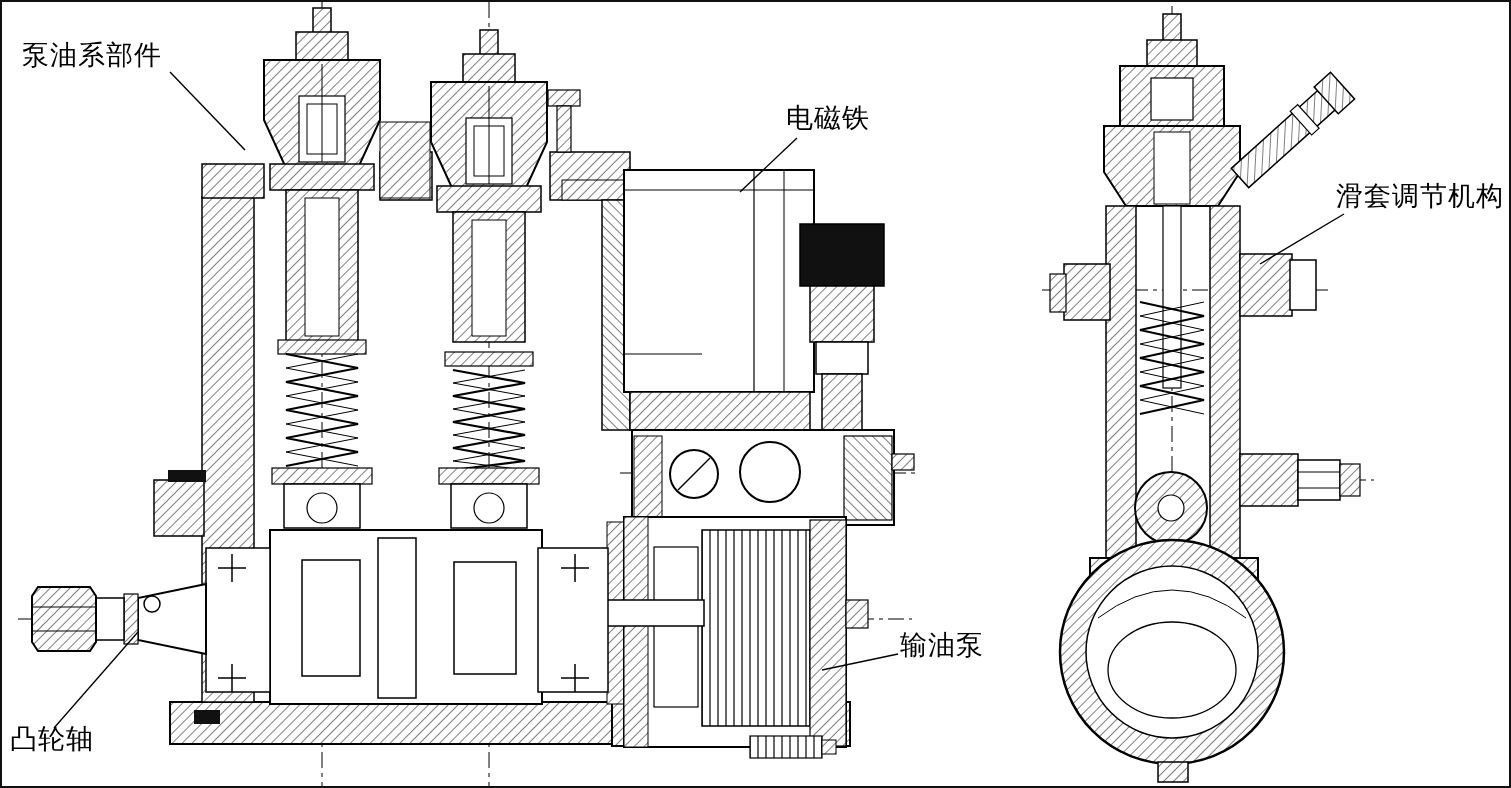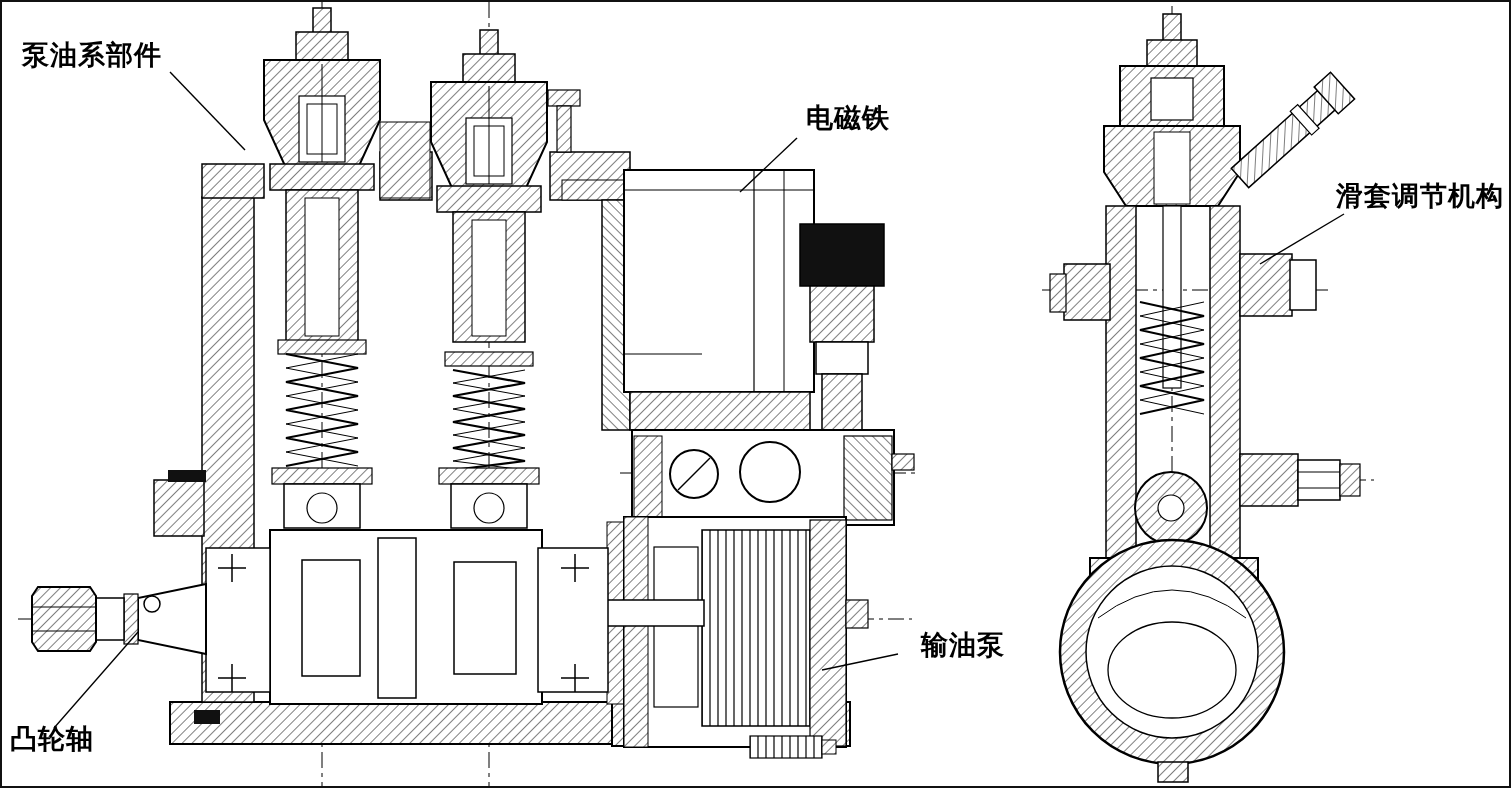--- a/index.html
+++ b/index.html
@@ -18,21 +18,21 @@
     overflow: hidden;
   }
   .stage svg {
     position: absolute;
     left: 0; top: 0;
   }
   .callout {
     position: absolute;
     font-family: "Liberation Sans", "DejaVu Sans", sans-serif;
     font-size: 27px;
-    font-weight: 700;
+    font-weight: 400;
     color: #000;
     letter-spacing: 1px;
     white-space: nowrap;
     line-height: 1;
   }
 </style>
 </head>
 <body>
 
 <div class="stage">
@@ -245,20 +245,20 @@
       <line x1="168" y1="70" x2="243" y2="148"></line>
       <line x1="795" y1="136" x2="738" y2="190"></line>
       <line x1="1342" y1="212" x2="1258" y2="262"></line>
       <line x1="896" y1="652" x2="820" y2="668"></line>
       <line x1="52" y1="726" x2="136" y2="630"></line>
     </g>
   </svg>
 
   <div class="callout" style="left:20px; top:40px;">泵油系部件</div>
 
-  <div class="callout" style="left:804px; top:103px;">电磁铁</div>
+  <div class="callout" style="left:784px; top:103px;">电磁铁</div>
 
   <div class="callout" style="left:1334px; top:181px;">滑套调节机构</div>
 
-  <div class="callout" style="left:919px; top:630px;">输油泵</div>
+  <div class="callout" style="left:898px; top:630px;">输油泵</div>
 
   <div class="callout" style="left:8px; top:724px;">凸轮轴</div>
 </div>
 
 </body></html>

